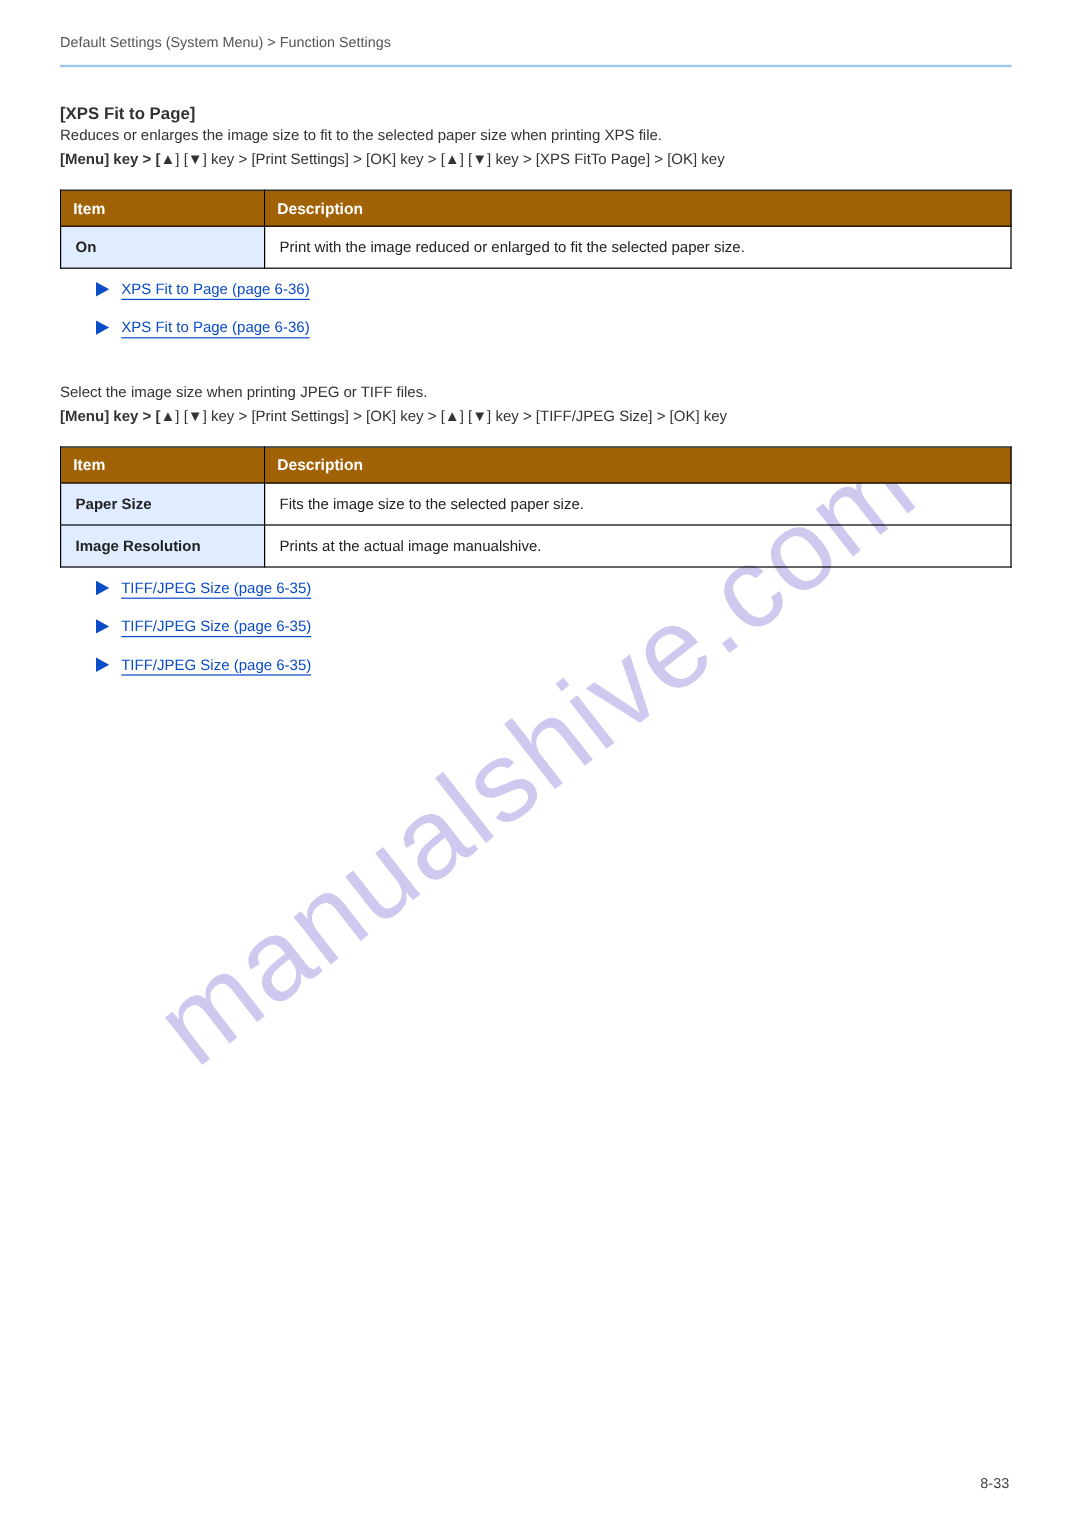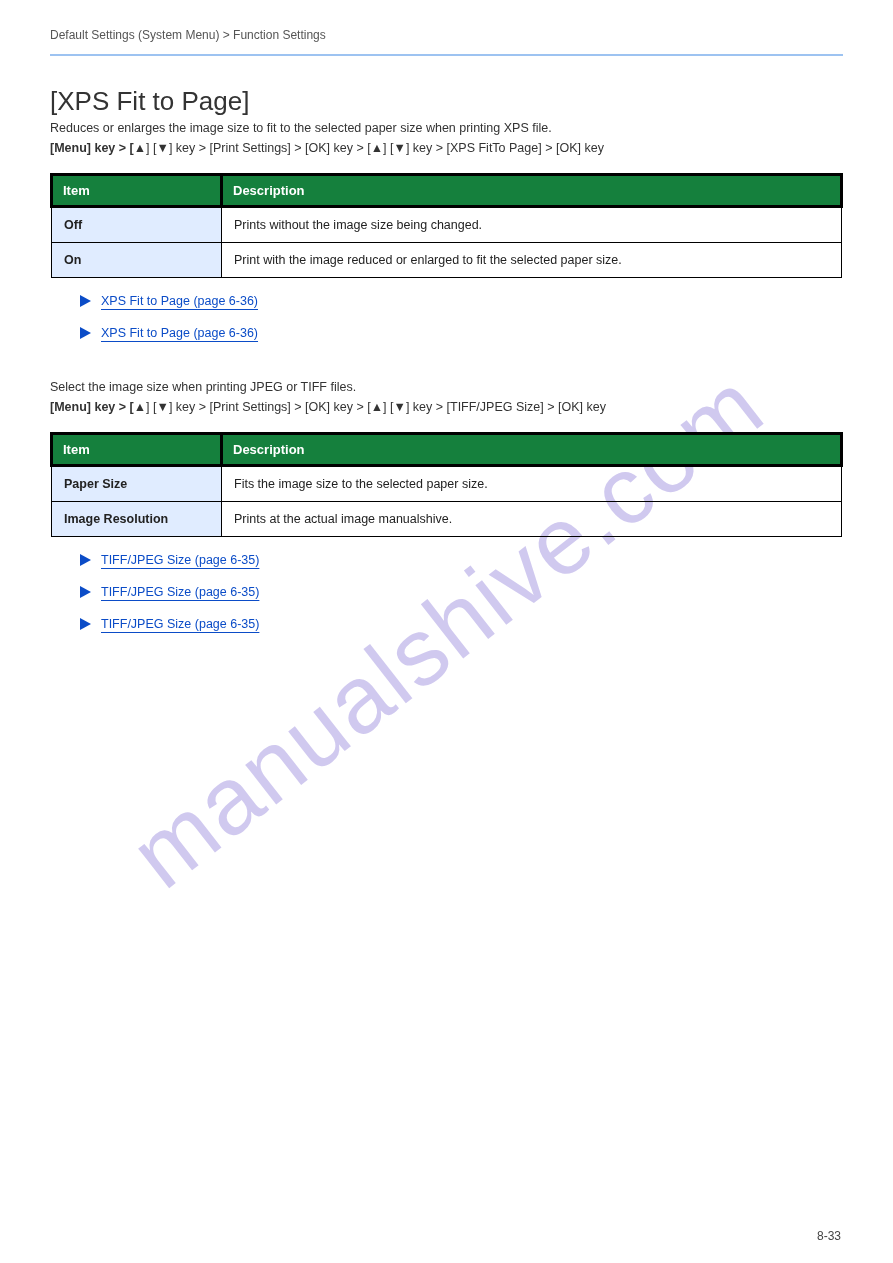--- a/index.html
+++ b/index.html
@@ -23,64 +23,64 @@
     color: #555;
     padding-bottom: 6px;
     margin-bottom: 6px;
   }
   .header-rule {
     height: 2px;
     background: #9dc3f1;
     margin-bottom: 30px;
   }
   h2.section-title {
-    font-size: 26px;
-    font-weight: normal;
+    font-size: 14px;
+    font-weight: bold;
     color: #333;
     margin-bottom: 4px;
   }
   .section-desc {
     font-size: 12.5px;
     color: #333;
     margin-bottom: 6px;
   }
   .config-path {
     font-size: 12.5px;
     color: #333;
     margin-bottom: 18px;
   }
   .config-label { font-weight: bold; }
   table.info {
     width: 100%;
     border-collapse: collapse;
     margin-bottom: 10px;
   }
   table.info th {
-    background: #15803d;
+    background: #a16207;
     color: #fff;
     font-weight: bold;
     font-size: 13px;
     text-align: left;
     padding: 7px 10px;
-    border: 3px solid #000000;
+    border: 1px solid #000000;
   }
   table.info th:first-child { width: 170px; }
   table.info td {
     border: 1px solid #000;
     padding: 10px 12px;
     font-size: 12.5px;
     vertical-align: top;
     color: #222;
   }
   table.info td.key {
     background: #e0ecff;
     font-weight: bold;
     width: 170px;
   }
-  .link-list { margin: 16px 0 40px 30px; }
+  .link-list { margin: 4px 0 40px 30px; }
   .link-row {
     display: flex;
     align-items: center;
     gap: 10px;
     margin-bottom: 18px;
   }
   .arrow {
     width: 0; height: 0;
     border-top: 6px solid transparent;
     border-bottom: 6px solid transparent;
@@ -136,24 +136,20 @@
 
   <table class="info">
     <thead>
       <tr>
         <th>Item</th>
         <th>Description</th>
       </tr>
     </thead>
     <tbody>
       <tr>
-        <td class="key">Off</td>
-        <td>Prints without the image size being changed.</td>
-      </tr>
-      <tr>
         <td class="key">On</td>
         <td>Print with the image reduced or enlarged to fit the selected paper size.</td>
       </tr>
     </tbody>
   </table>
 
   <div class="link-list">
     <div class="link-row">
       <span class="arrow"></span>
       <span class="link-text">XPS Fit to Page (page 6-36)</span>

